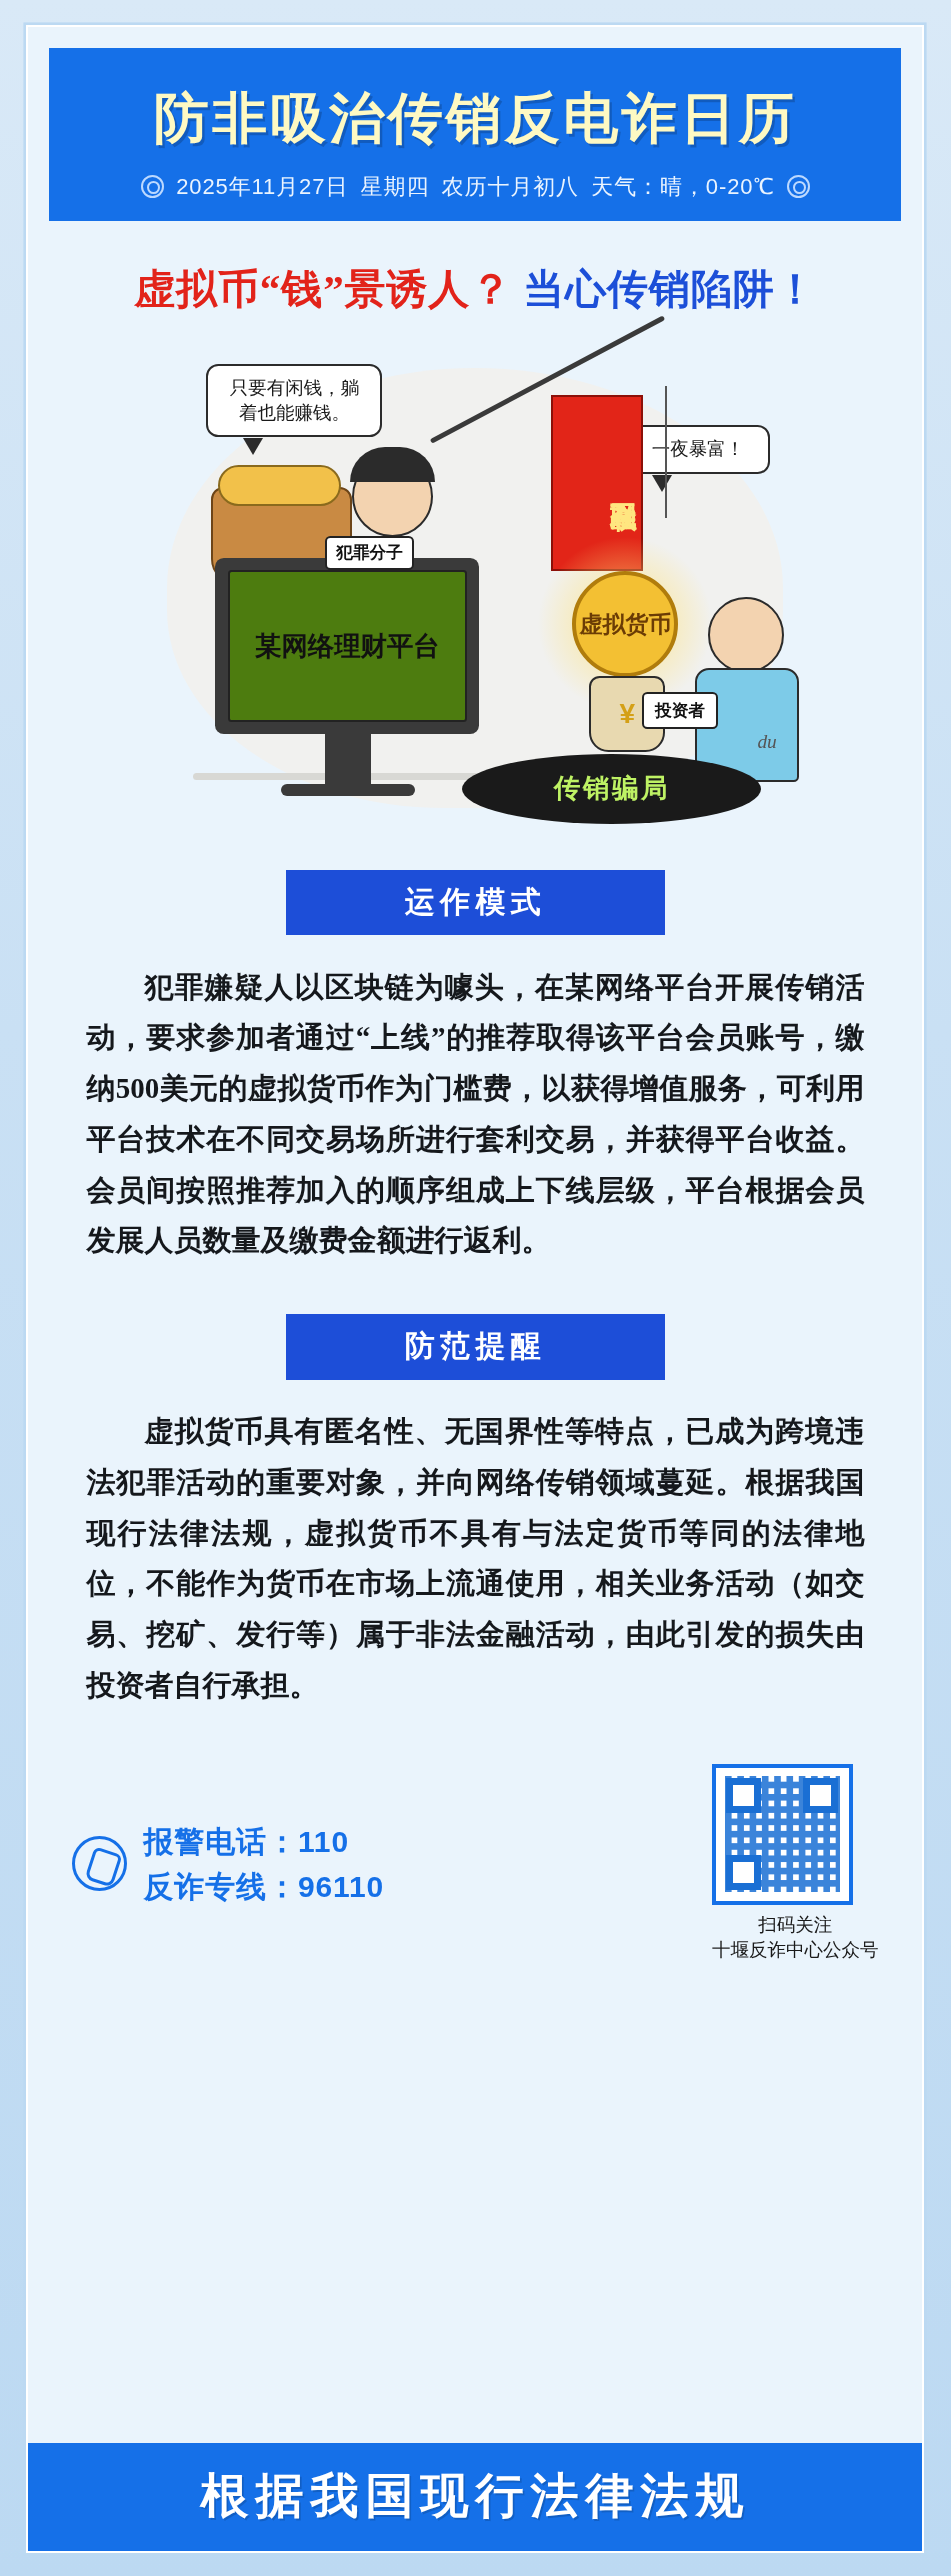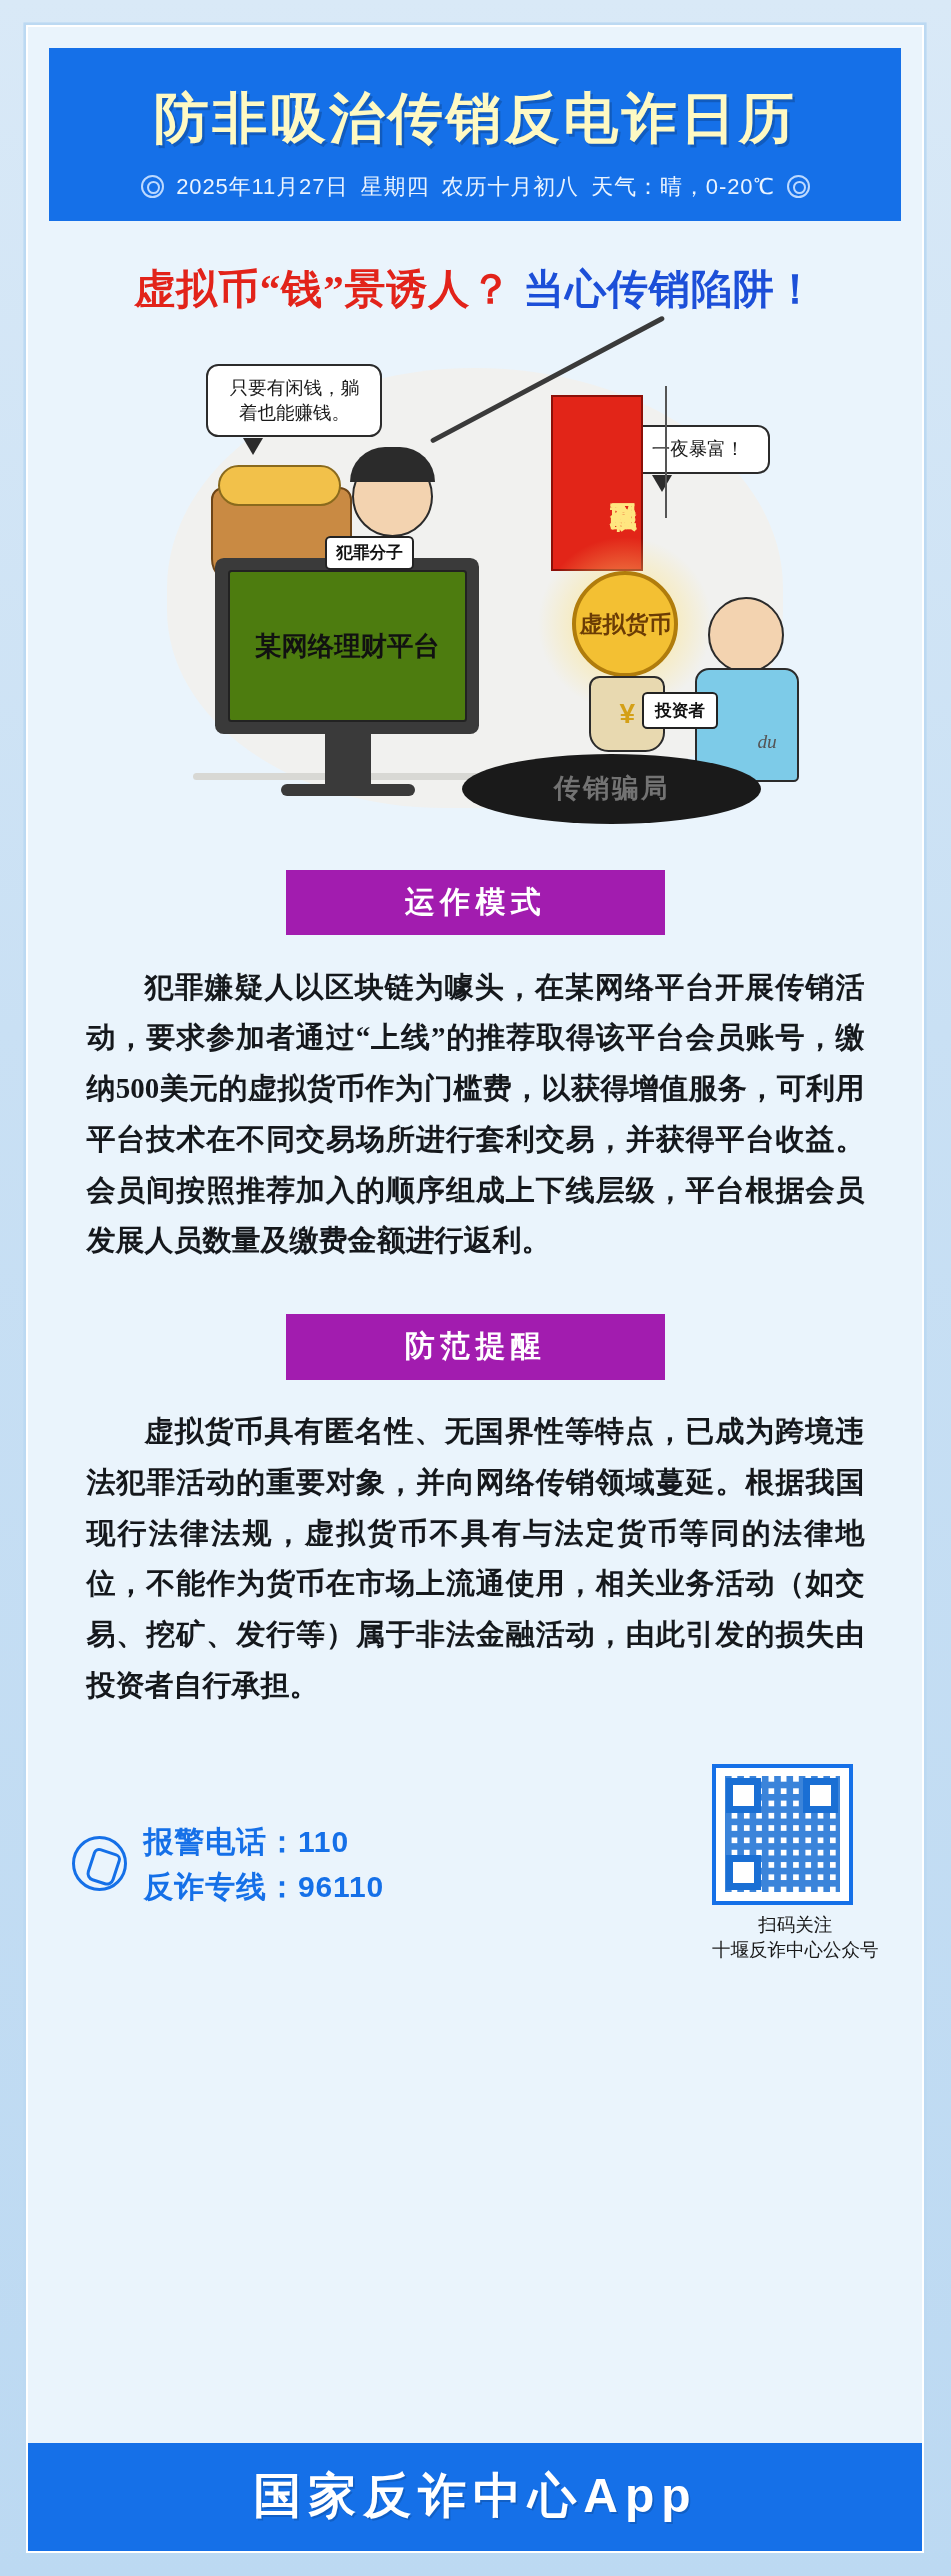--- a/index.html
+++ b/index.html
@@ -296,39 +296,39 @@
     position: absolute;
     left: 401px; top: 421px;
     width: 299px; height: 70px;
     background: #1a1a1a;
     border-radius: 50%;
     display: flex;
     align-items: center;
     justify-content: center;
   }
   .hole-label {
-    color: #737373;
+    color: #bef264;
     font-size: 26.4px;
     font-weight: bold;
     letter-spacing: 2.6px;
   }
   .sign-du {
     position: absolute;
     left: 696px; top: 398px;
     font-size: 19.4px;
     color: #555;
     font-family: "Liberation Serif", serif;
     font-style: italic;
   }
 
   
   .section-title {
     margin: 8.8px auto 0 auto;
     width: 379px;
-    background: #a21caf;
+    background: #1d4ed8;
     color: #ffffff;
     font-size: 30px;
     font-weight: bold;
     letter-spacing: 5.3px;
     text-align: center;
     padding: 12.3px 0;
   }
   .body-text {
     margin: 26.4px 58px 0 58px;
     font-size: 29px;
@@ -508,17 +508,17 @@
         </div>
         <div class="qr-cap">
           <div>扫码关注</div>
           <div>十堰反诈中心公众号</div>
         </div>
       </div>
     </div>
   </div>
 
   <div class="footer-bar">
-    <div class="footer-text">国家反诈中心App</div>
+    <div class="footer-text">根据我国现行法律法规</div>
   </div>
 
 </div>
 
 
 </body></html>

